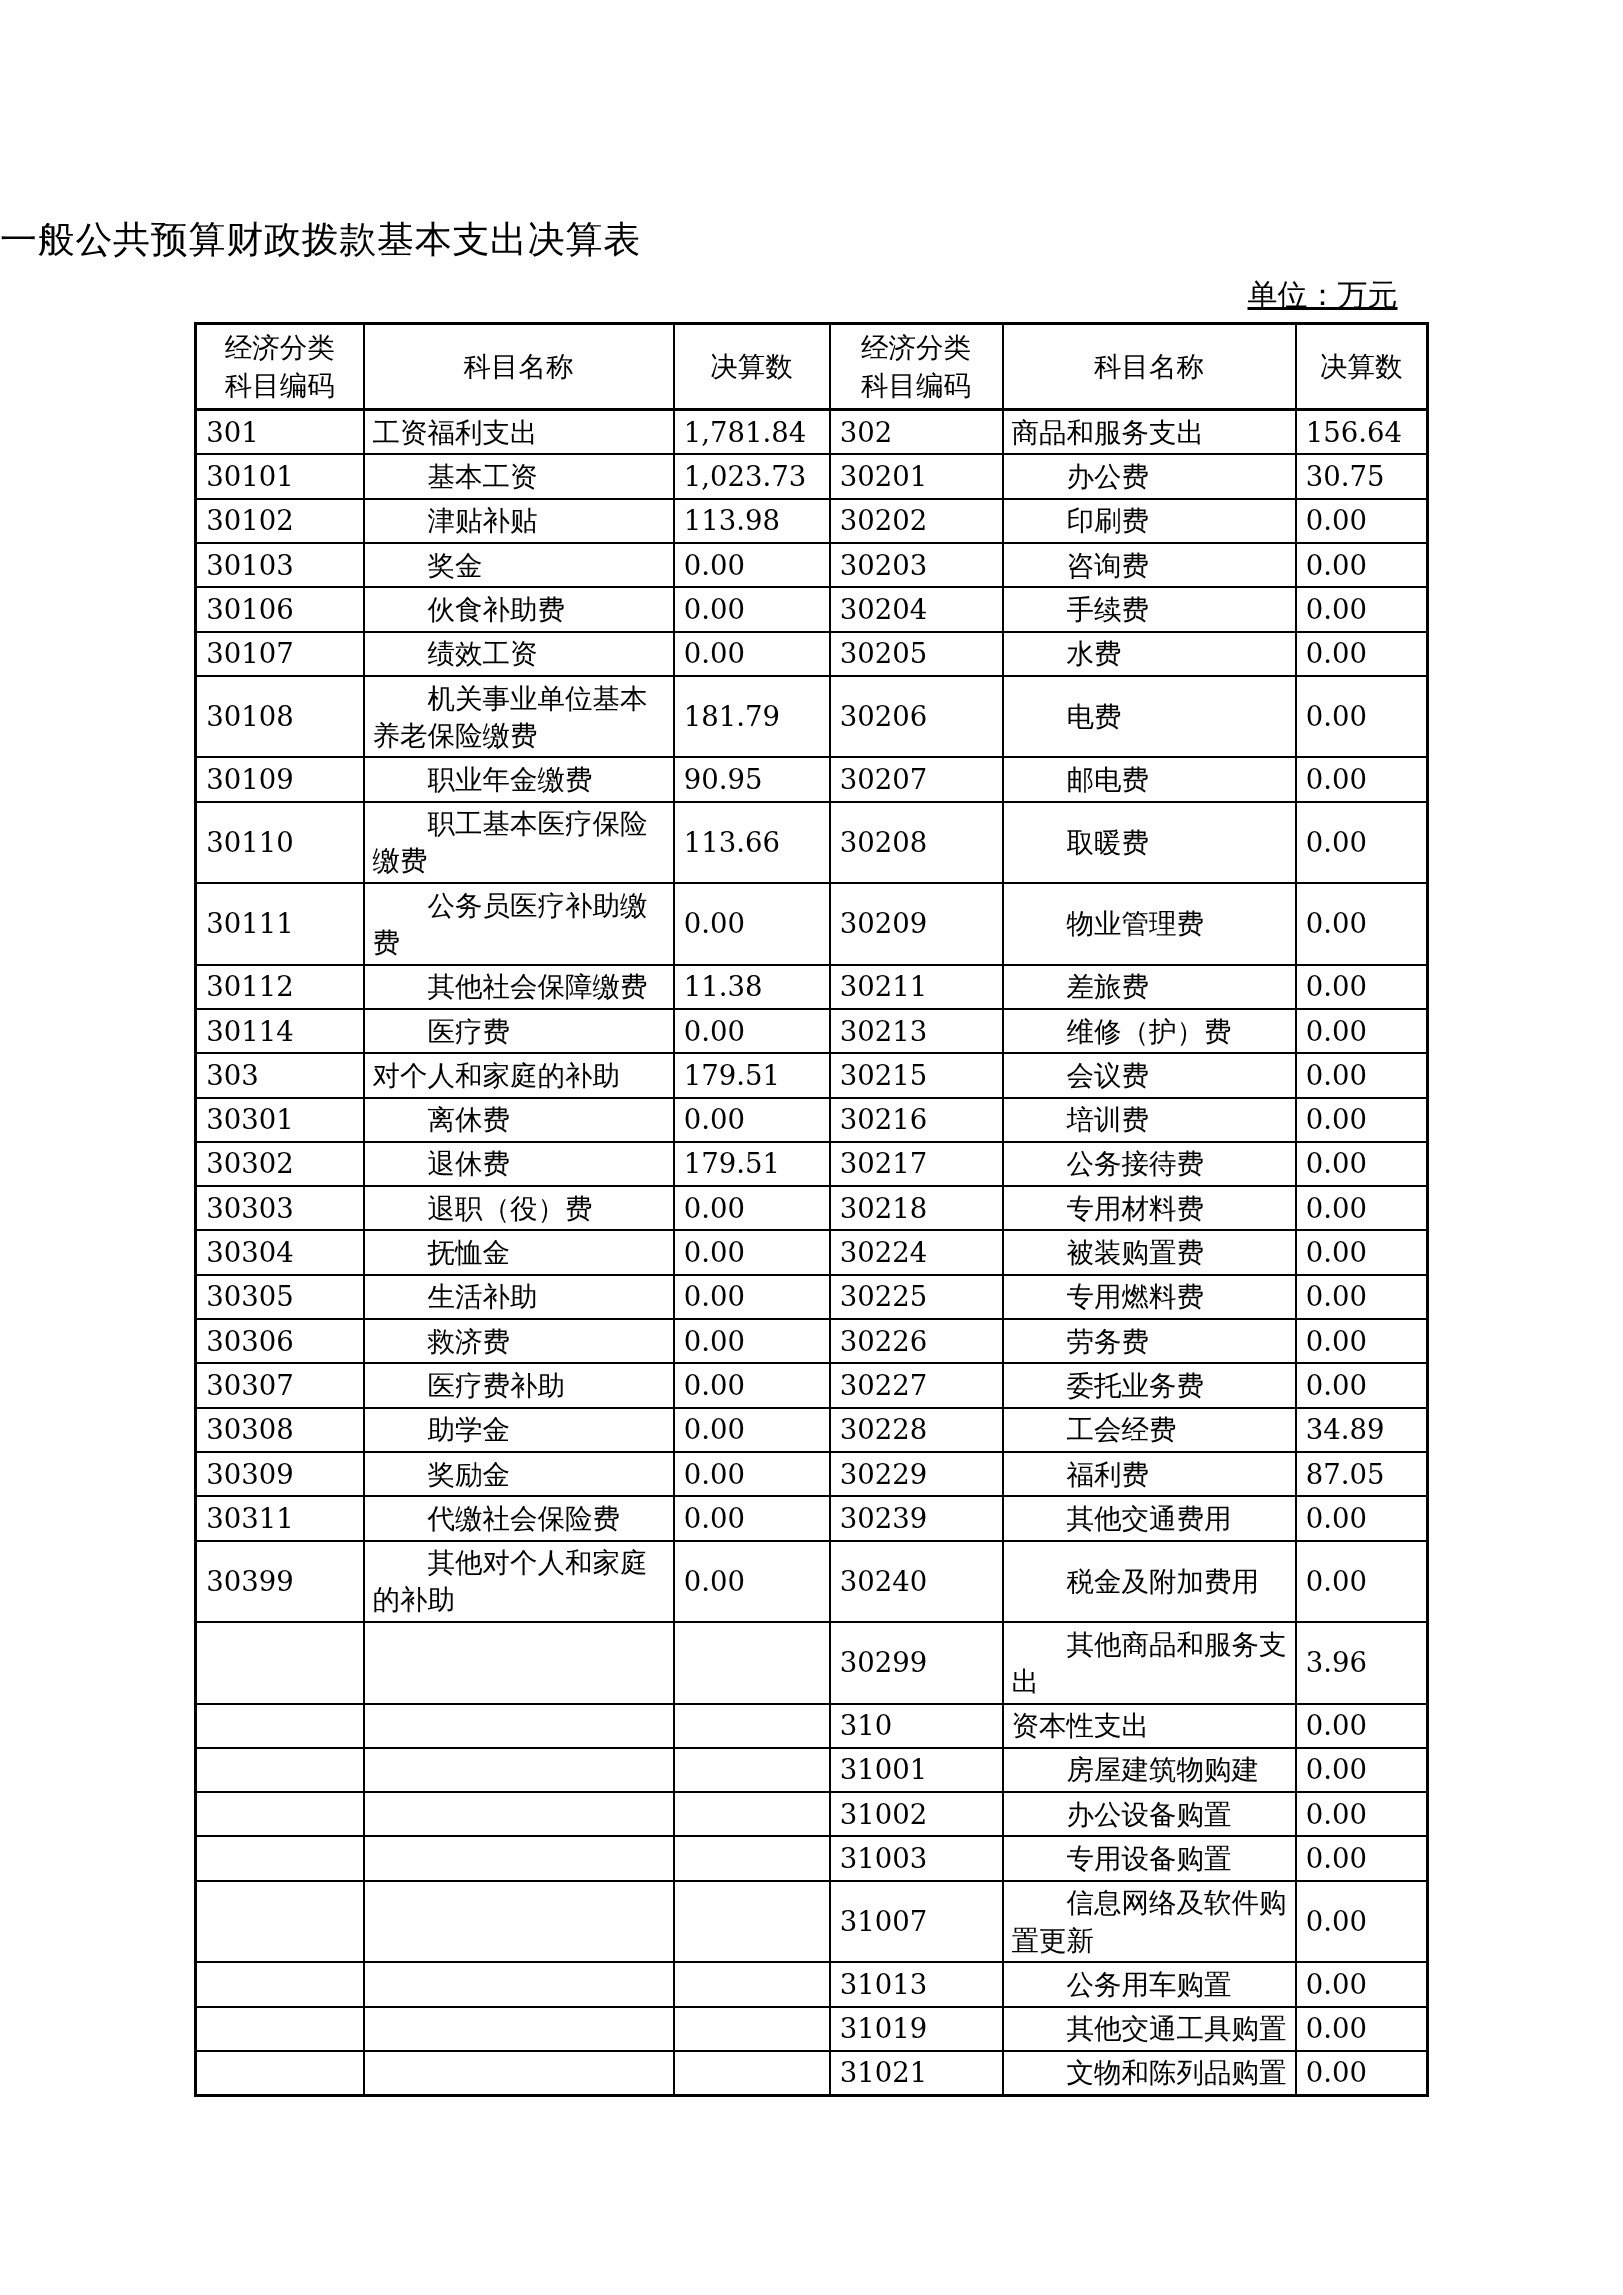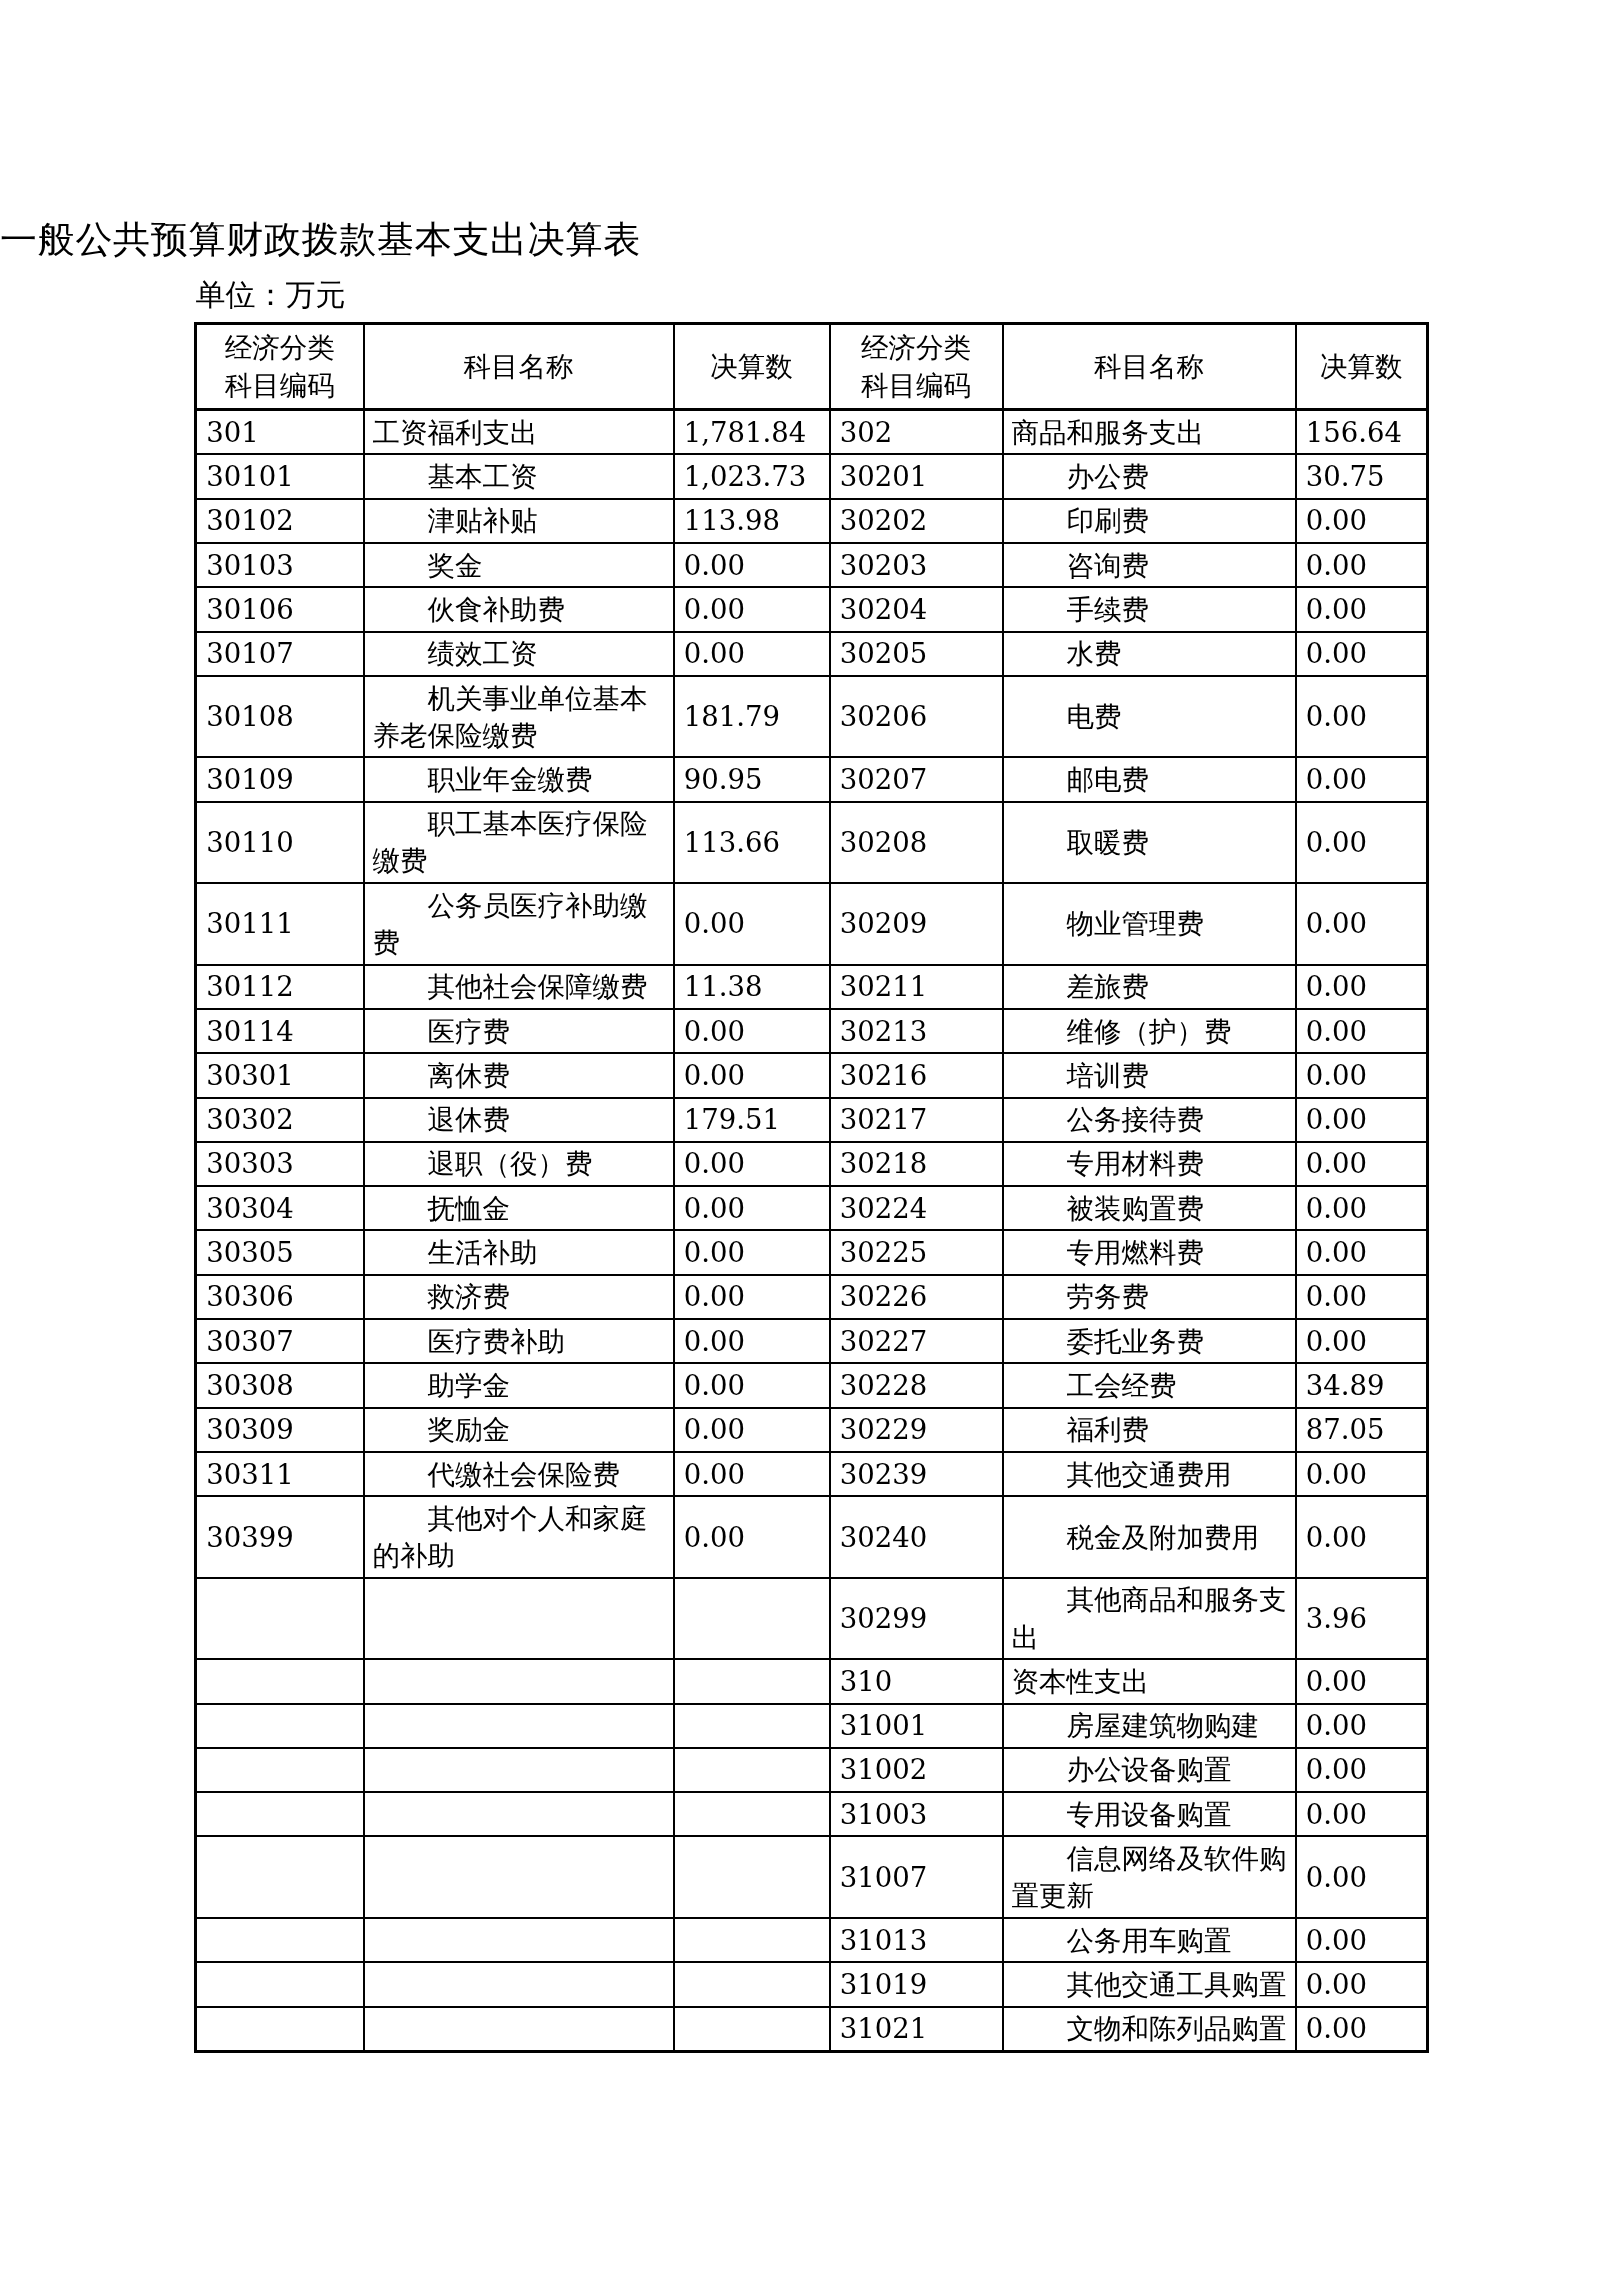--- a/index.html
+++ b/index.html
@@ -11,24 +11,25 @@
   }
   .page{padding-top:216px;}
   .title{
     font-size:37px;
     line-height:1.3;
     letter-spacing:0.7px;
   }
   .unit-line{
     width:1232px;
     margin:10.5px auto 0 auto;
-    text-align:left;
+    text-align:right;
     font-size:30px;
     padding-right:30px;
     box-sizing:border-box;
+    text-decoration:underline;
   }
   table.acct{
     width:1232px;
     margin:6.5px auto 0 auto;
     border-collapse:collapse;
     table-layout:fixed;
     border:3.3px solid #000;
     font-size:27.5px;
   }
   table.acct th, table.acct td{
@@ -171,20 +172,28 @@
         </tr>
         <tr>
           <td class="code">30114</td>
           <td class="name indent">医疗费</td>
           <td class="value">0.00</td>
           <td class="code">30213</td>
           <td class="name indent">维修（护）费</td>
           <td class="value">0.00</td>
         </tr>
         <tr>
+          <td class="code">303</td>
+          <td class="name">对个人和家庭的补助</td>
+          <td class="value">179.51</td>
+          <td class="code">30215</td>
+          <td class="name indent">会议费</td>
+          <td class="value">0.00</td>
+        </tr>
+        <tr>
           <td class="code">30301</td>
           <td class="name indent">离休费</td>
           <td class="value">0.00</td>
           <td class="code">30216</td>
           <td class="name indent">培训费</td>
           <td class="value">0.00</td>
         </tr>
         <tr>
           <td class="code">30302</td>
           <td class="name indent">退休费</td>

